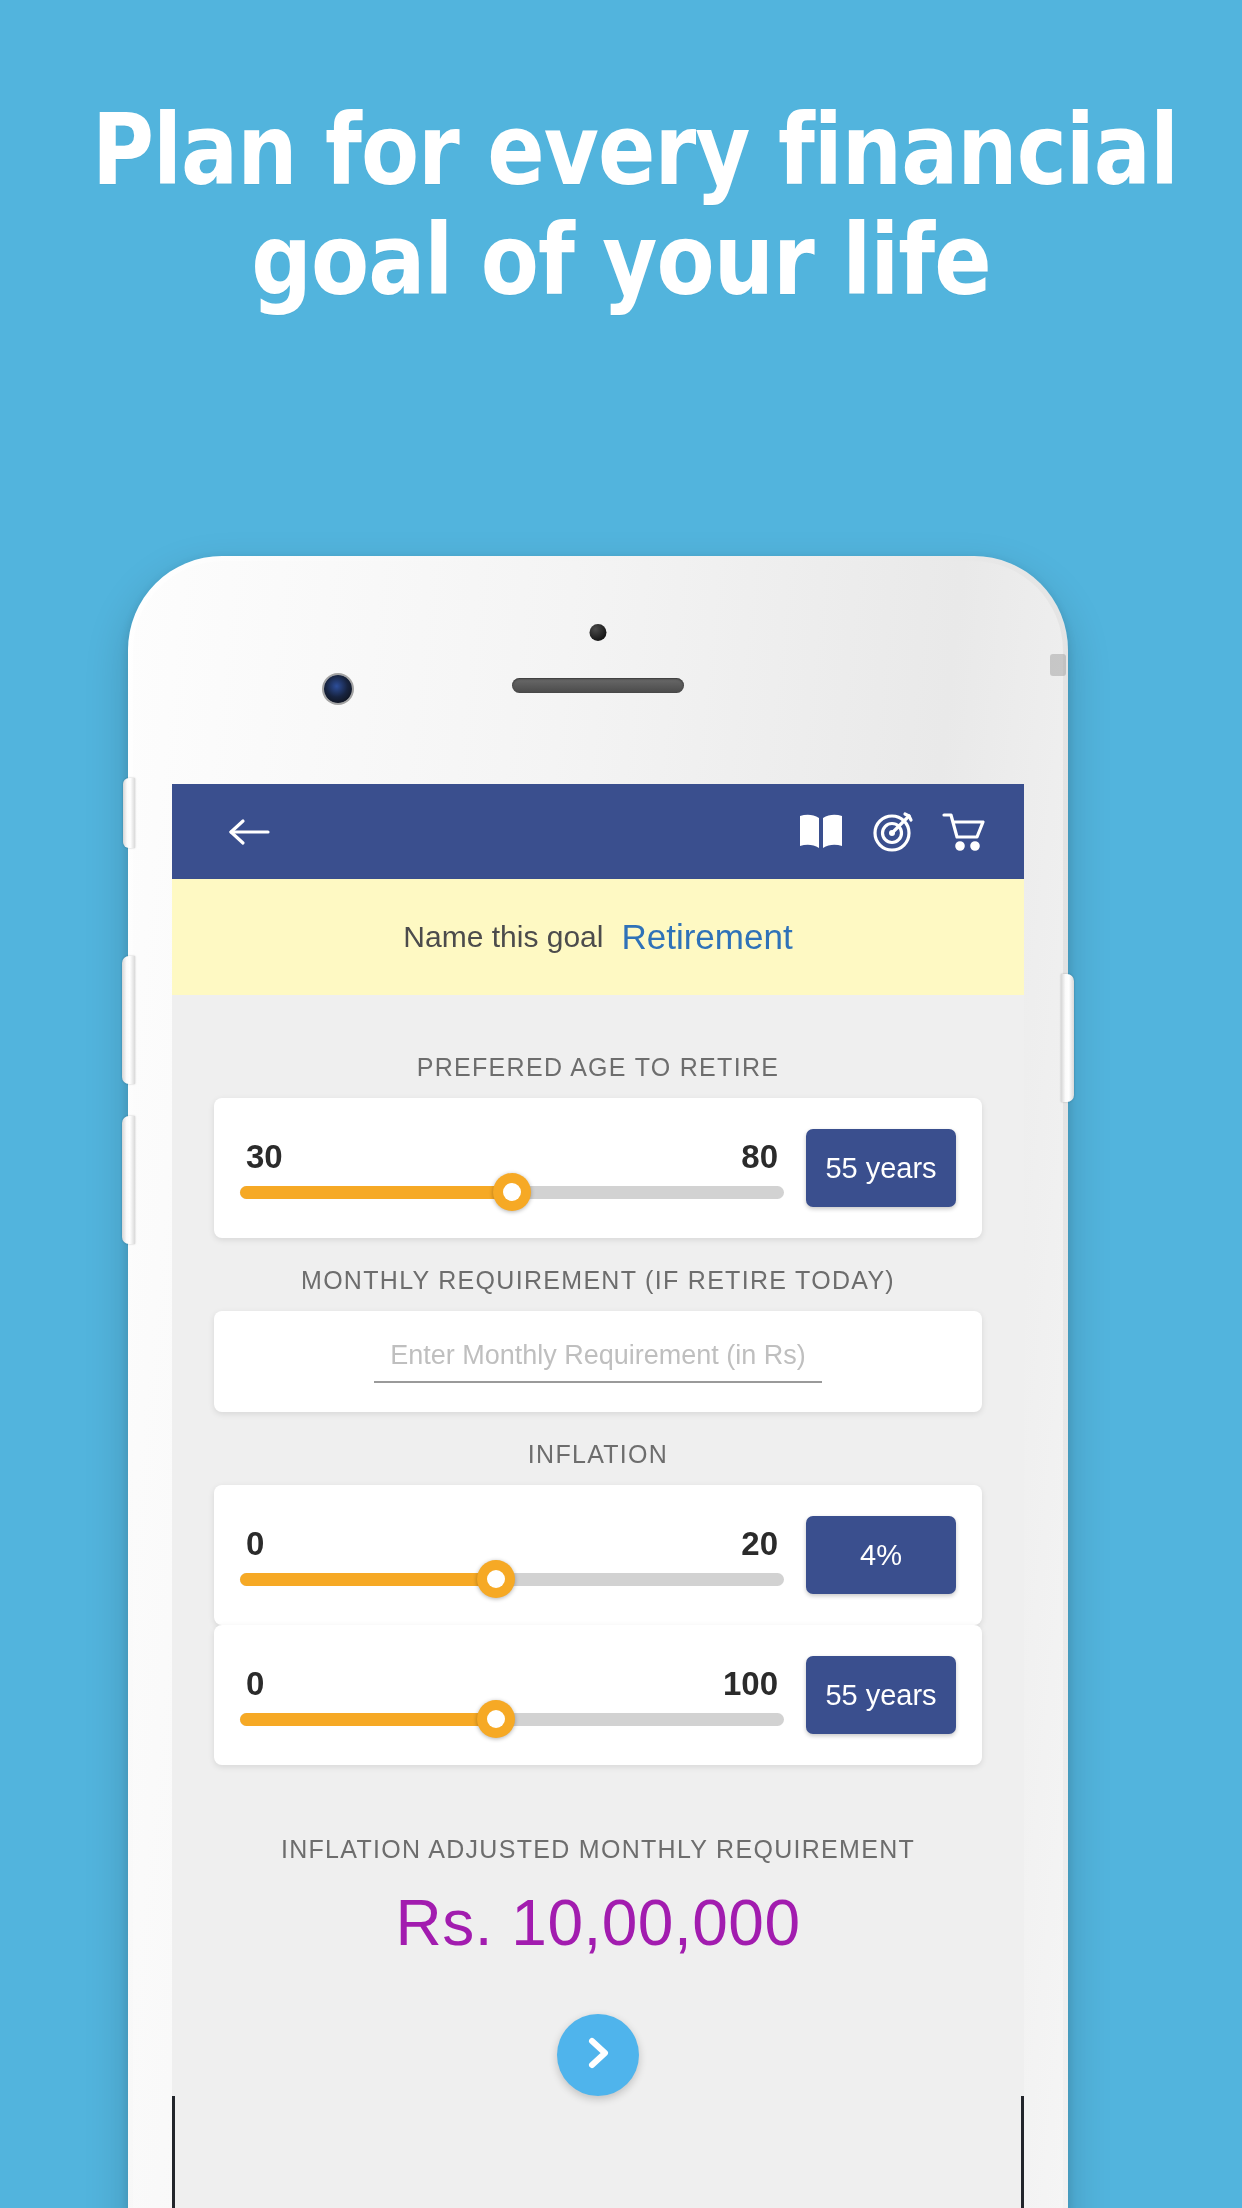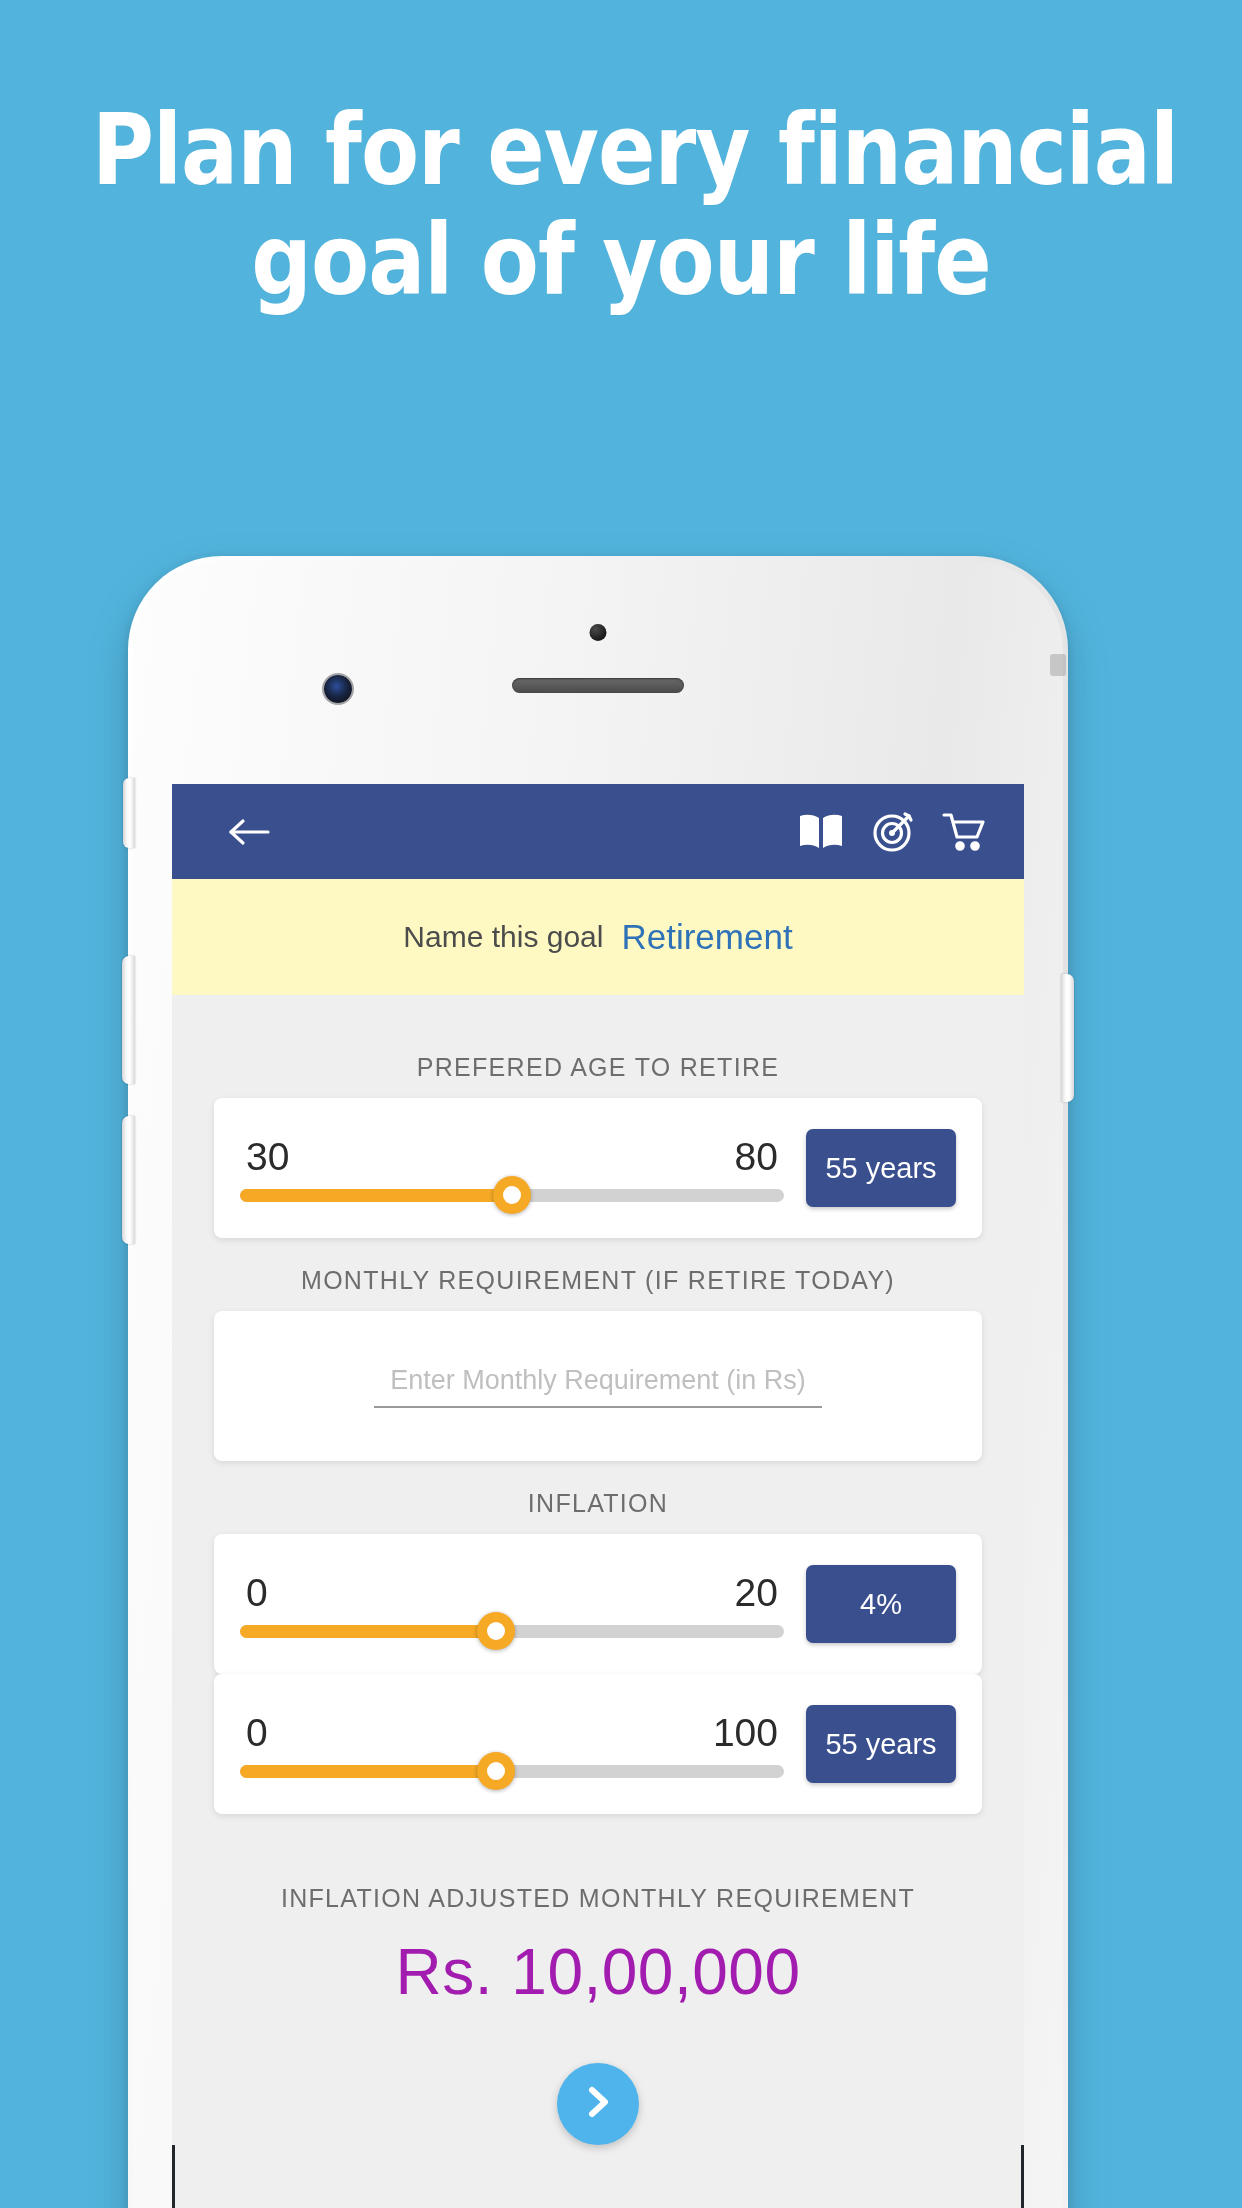--- a/index.html
+++ b/index.html
@@ -124,22 +124,23 @@
     background:#ffffff;
     margin:0 42px;
     border-radius:8px;
     box-shadow:0 2px 6px rgba(0,0,0,.10);
   }
 
   .slider-card { height:140px; display:flex; align-items:center; padding:0 26px; }
   .slider-wrap { flex:1; padding-right:22px; }
   .slider-ends {
     display:flex; justify-content:space-between;
-    font-size:39px; color:#2b2b2b;
+    font-size:33px; color:#2b2b2b;
     padding:0 6px 10px;
+    font-weight:bold;
   }
   .track {
     position:relative; height:13px; border-radius:7px; background:#d2d2d2;
   }
   .fill { position:absolute; left:0; top:0; height:13px; border-radius:7px; background:#f6a925; }
   .thumb {
     position:absolute; top:50%; width:38px; height:38px;
     transform:translate(-50%,-50%);
     border-radius:50%;
     background:#f6a925;
@@ -149,21 +150,21 @@
   .thumb::after { content:""; width:18px; height:18px; border-radius:50%; background:#ffffff; }
   .badge {
     width:150px; height:78px;
     background:#3a4f8e; color:#ffffff;
     border-radius:7px;
     display:flex; align-items:center; justify-content:center;
     font-size:29px;
     box-shadow:0 2px 4px rgba(0,0,0,.22);
   }
 
-  .input-card { height:150px; display:flex; align-items:center; justify-content:center; }
+  .input-card { height:101px; display:flex; align-items:center; justify-content:center; }
   .text-input {
     width:448px;
     border:none; border-bottom:2px solid #9a9a9a;
     background:transparent;
     font-family:"Liberation Sans", sans-serif;
     font-size:27px; color:#3a3a3a;
     text-align:center;
     padding-bottom:10px;
     outline:none;
   }

